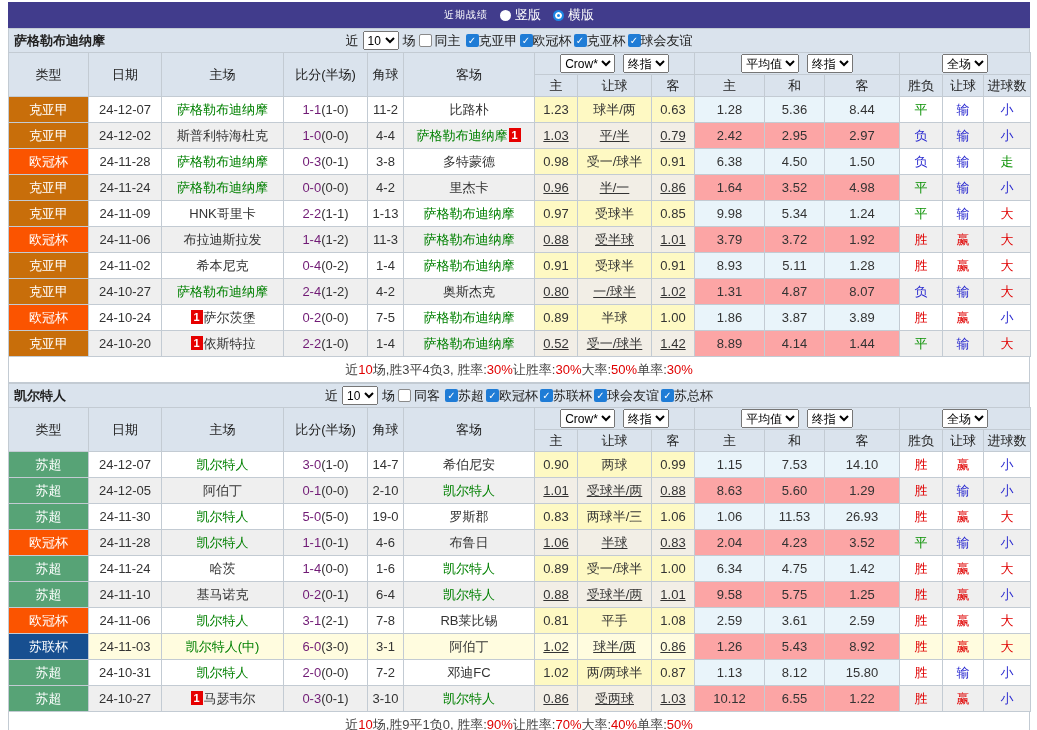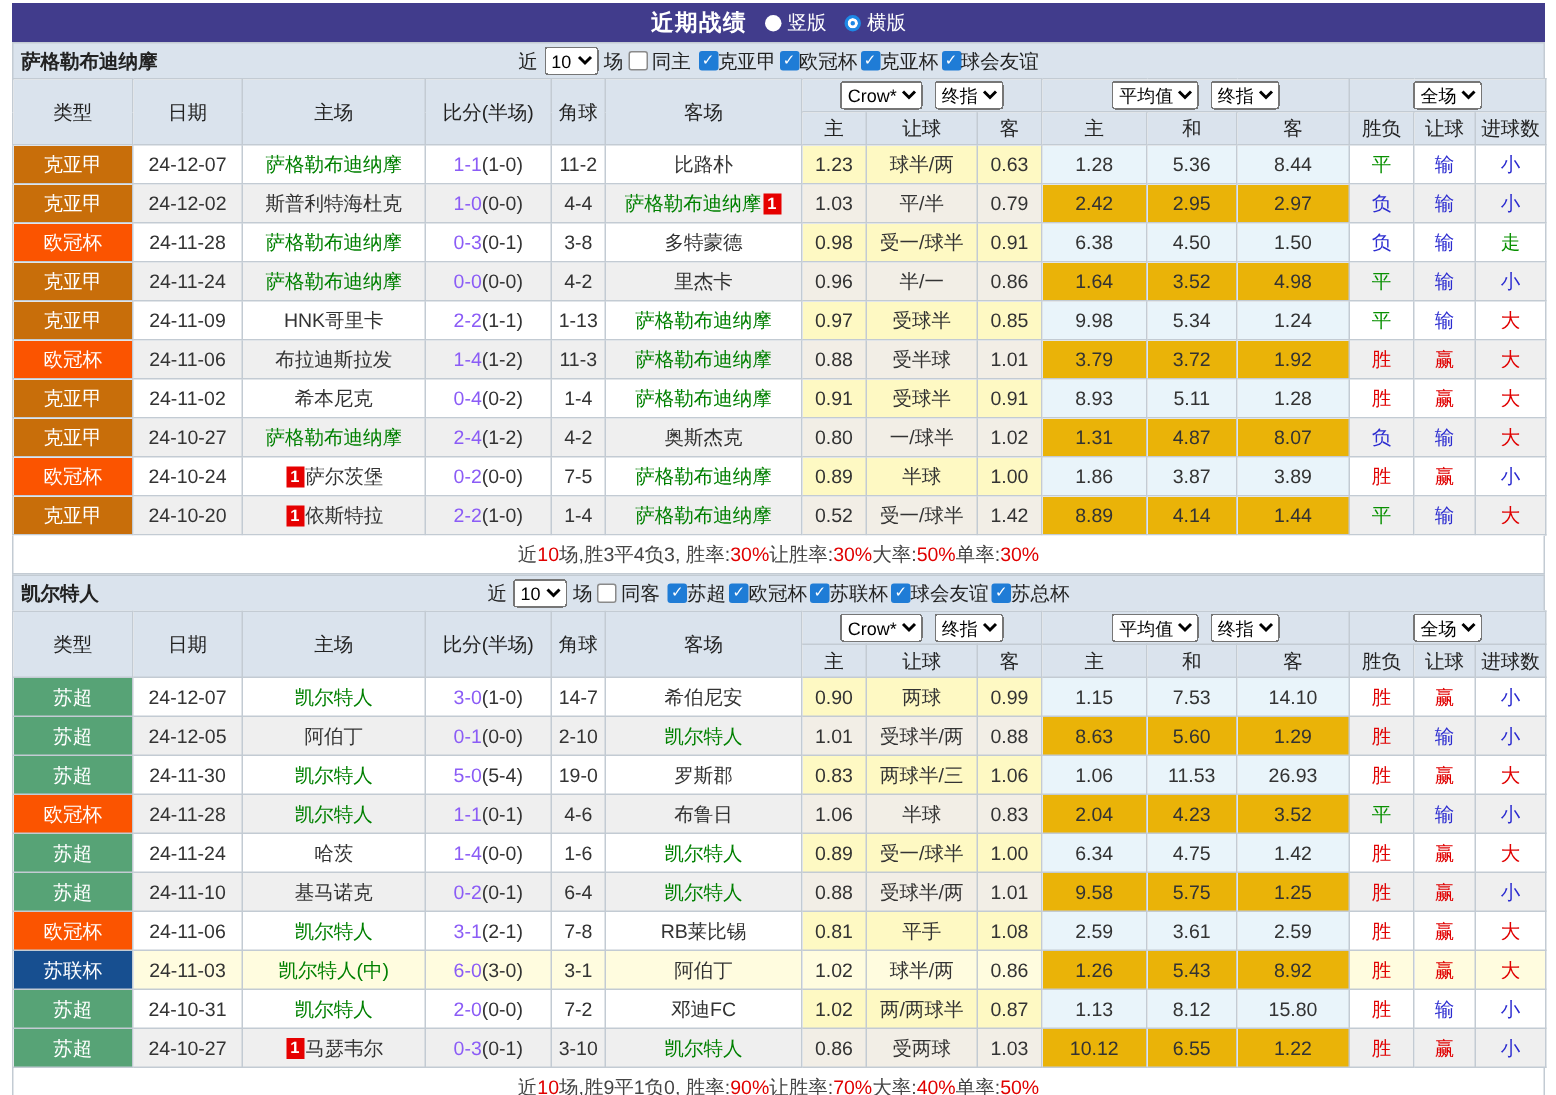--- a/index.html
+++ b/index.html
@@ -1,19 +1,19 @@
 <!DOCTYPE html>
 <html><head>
 <meta charset="utf-8">
 <style>
   html,body{margin:0;padding:0;background:#fff;font-family:"Liberation Sans","DejaVu Sans",sans-serif;}
   .page{width:1022px;margin:2px 7px 0 8px;}
   
   .title-bar{height:26px;background:#413C8C;display:flex;align-items:center;justify-content:center;color:#fff;}
-  .title-bar .title{font-size:15px;font-weight:bold;letter-spacing:1px;}
+  .title-bar .title{font-size:10px;font-weight:normal;letter-spacing:1px;}
   .radio{width:11px;height:11px;border-radius:50%;background:#fff;display:inline-block;margin:0 4px 0 12px;vertical-align:-1px;}
   .radio.sel{width:7px;height:7px;border:2px solid #1E88E5;background:#1E88E5;box-shadow:inset 0 0 0 2px #fff;}
   .radio-label{font-size:13px;}
   
   .filter-bar{height:23px;background:#DAE3ED;position:relative;display:flex;align-items:center;border:1px solid #C3CBD3;border-bottom:none;}
   .team-label{position:absolute;left:5px;font-size:13px;font-weight:bold;color:#222;}
   .filter-controls{margin:0 auto;display:flex;align-items:center;gap:3px;font-size:13px;color:#222;}
   .filter-controls select{font-size:12px;height:19px;margin:0 1px;}
   .cb{width:13px;height:13px;border-radius:2px;display:inline-flex;align-items:center;justify-content:center;flex:none;}
   .cb.on{background:#1F7CD6;color:#fff;font-size:10px;font-weight:bold;}
@@ -22,26 +22,26 @@
   .league-filters{display:inline-flex;align-items:center;}
   .league-filters .fitem{display:inline-flex;align-items:center;margin-left:2px;}
   
   table{border-collapse:collapse;table-layout:fixed;width:1022px;}
   th,td{border:1px solid #C3CBD3;text-align:center;overflow:hidden;white-space:nowrap;padding:0;}
   thead th{background:#DAE3ED;font-weight:normal;height:21px;font-size:13px;color:#222;}
   thead select{font-size:12px;height:19px;margin:0 2px;}
   tbody td{height:25px;font-size:13px;color:#333;background:#fff;}
   tr.alt td.c-plain{background:#EFEFEF;}
   td.c-crm{background:#fef9c3;}
-  tr.alt td.c-crm{background:#F2EEE6;}
+  tr.alt td.c-crm{background:#F2EEE6;text-decoration:underline;}
   td.c-avg{background:#E9F4FA;}
-  tr.alt td.c-avg{background:#eab308;}
+  tr.alt td.c-avg{background:#fca5a5;}
   tr.hl td.c-plain,tr.hl td.c-crm{background:#FFFCDF;}
   td.lg{color:#fff;font-size:13px;}
-  .ft{color:#8b5cf6;}
+  .ft{color:#701a75;}
   .ht{color:#333;}
   .tname{color:#333;}
   .tname.focal{color:#008000;}
   .rc{display:inline-block;background:#E60000;color:#fff;font-size:11px;font-weight:bold;line-height:14px;width:12px;height:14px;vertical-align:1px;margin:0 1px;}
   
   .summary{height:25px;display:flex;align-items:center;justify-content:center;font-size:13px;color:#444;background:#fff;border:1px solid #C3CBD3;border-top:none;}
   .summary .red{color:#E00000;}
 </style>
 </head>
 <body>
@@ -434,21 +434,21 @@
           <td class="c-avg">5.60</td>
           <td class="c-avg">1.29</td>
           <td class="c-plain" style="color: rgb(224, 0, 0);">胜</td>
           <td class="c-plain" style="color: rgb(43, 43, 208);">输</td>
           <td class="c-plain" style="color: rgb(43, 43, 208);">小</td>
         </tr>
         <tr>
           <td class="c-plain lg" style="background: rgb(87, 163, 118);">苏超</td>
           <td class="c-plain">24-11-30</td>
           <td class="c-plain"><span class="tname focal">凯尔特人</span></td>
-          <td class="c-plain"><span class="ft">5-0</span><span class="ht">(5-4)</span></td>
+          <td class="c-plain"><span class="ft">5-0</span><span class="ht">(5-0)</span></td>
           <td class="c-plain">19-0</td>
           <td class="c-plain"><span class="tname">罗斯郡</span></td>
           <td class="c-crm">0.83</td>
           <td class="c-crm">两球半/三</td>
           <td class="c-crm">1.06</td>
           <td class="c-avg">1.06</td>
           <td class="c-avg">11.53</td>
           <td class="c-avg">26.93</td>
           <td class="c-plain" style="color: rgb(224, 0, 0);">胜</td>
           <td class="c-plain" style="color: rgb(224, 0, 0);">赢</td>

